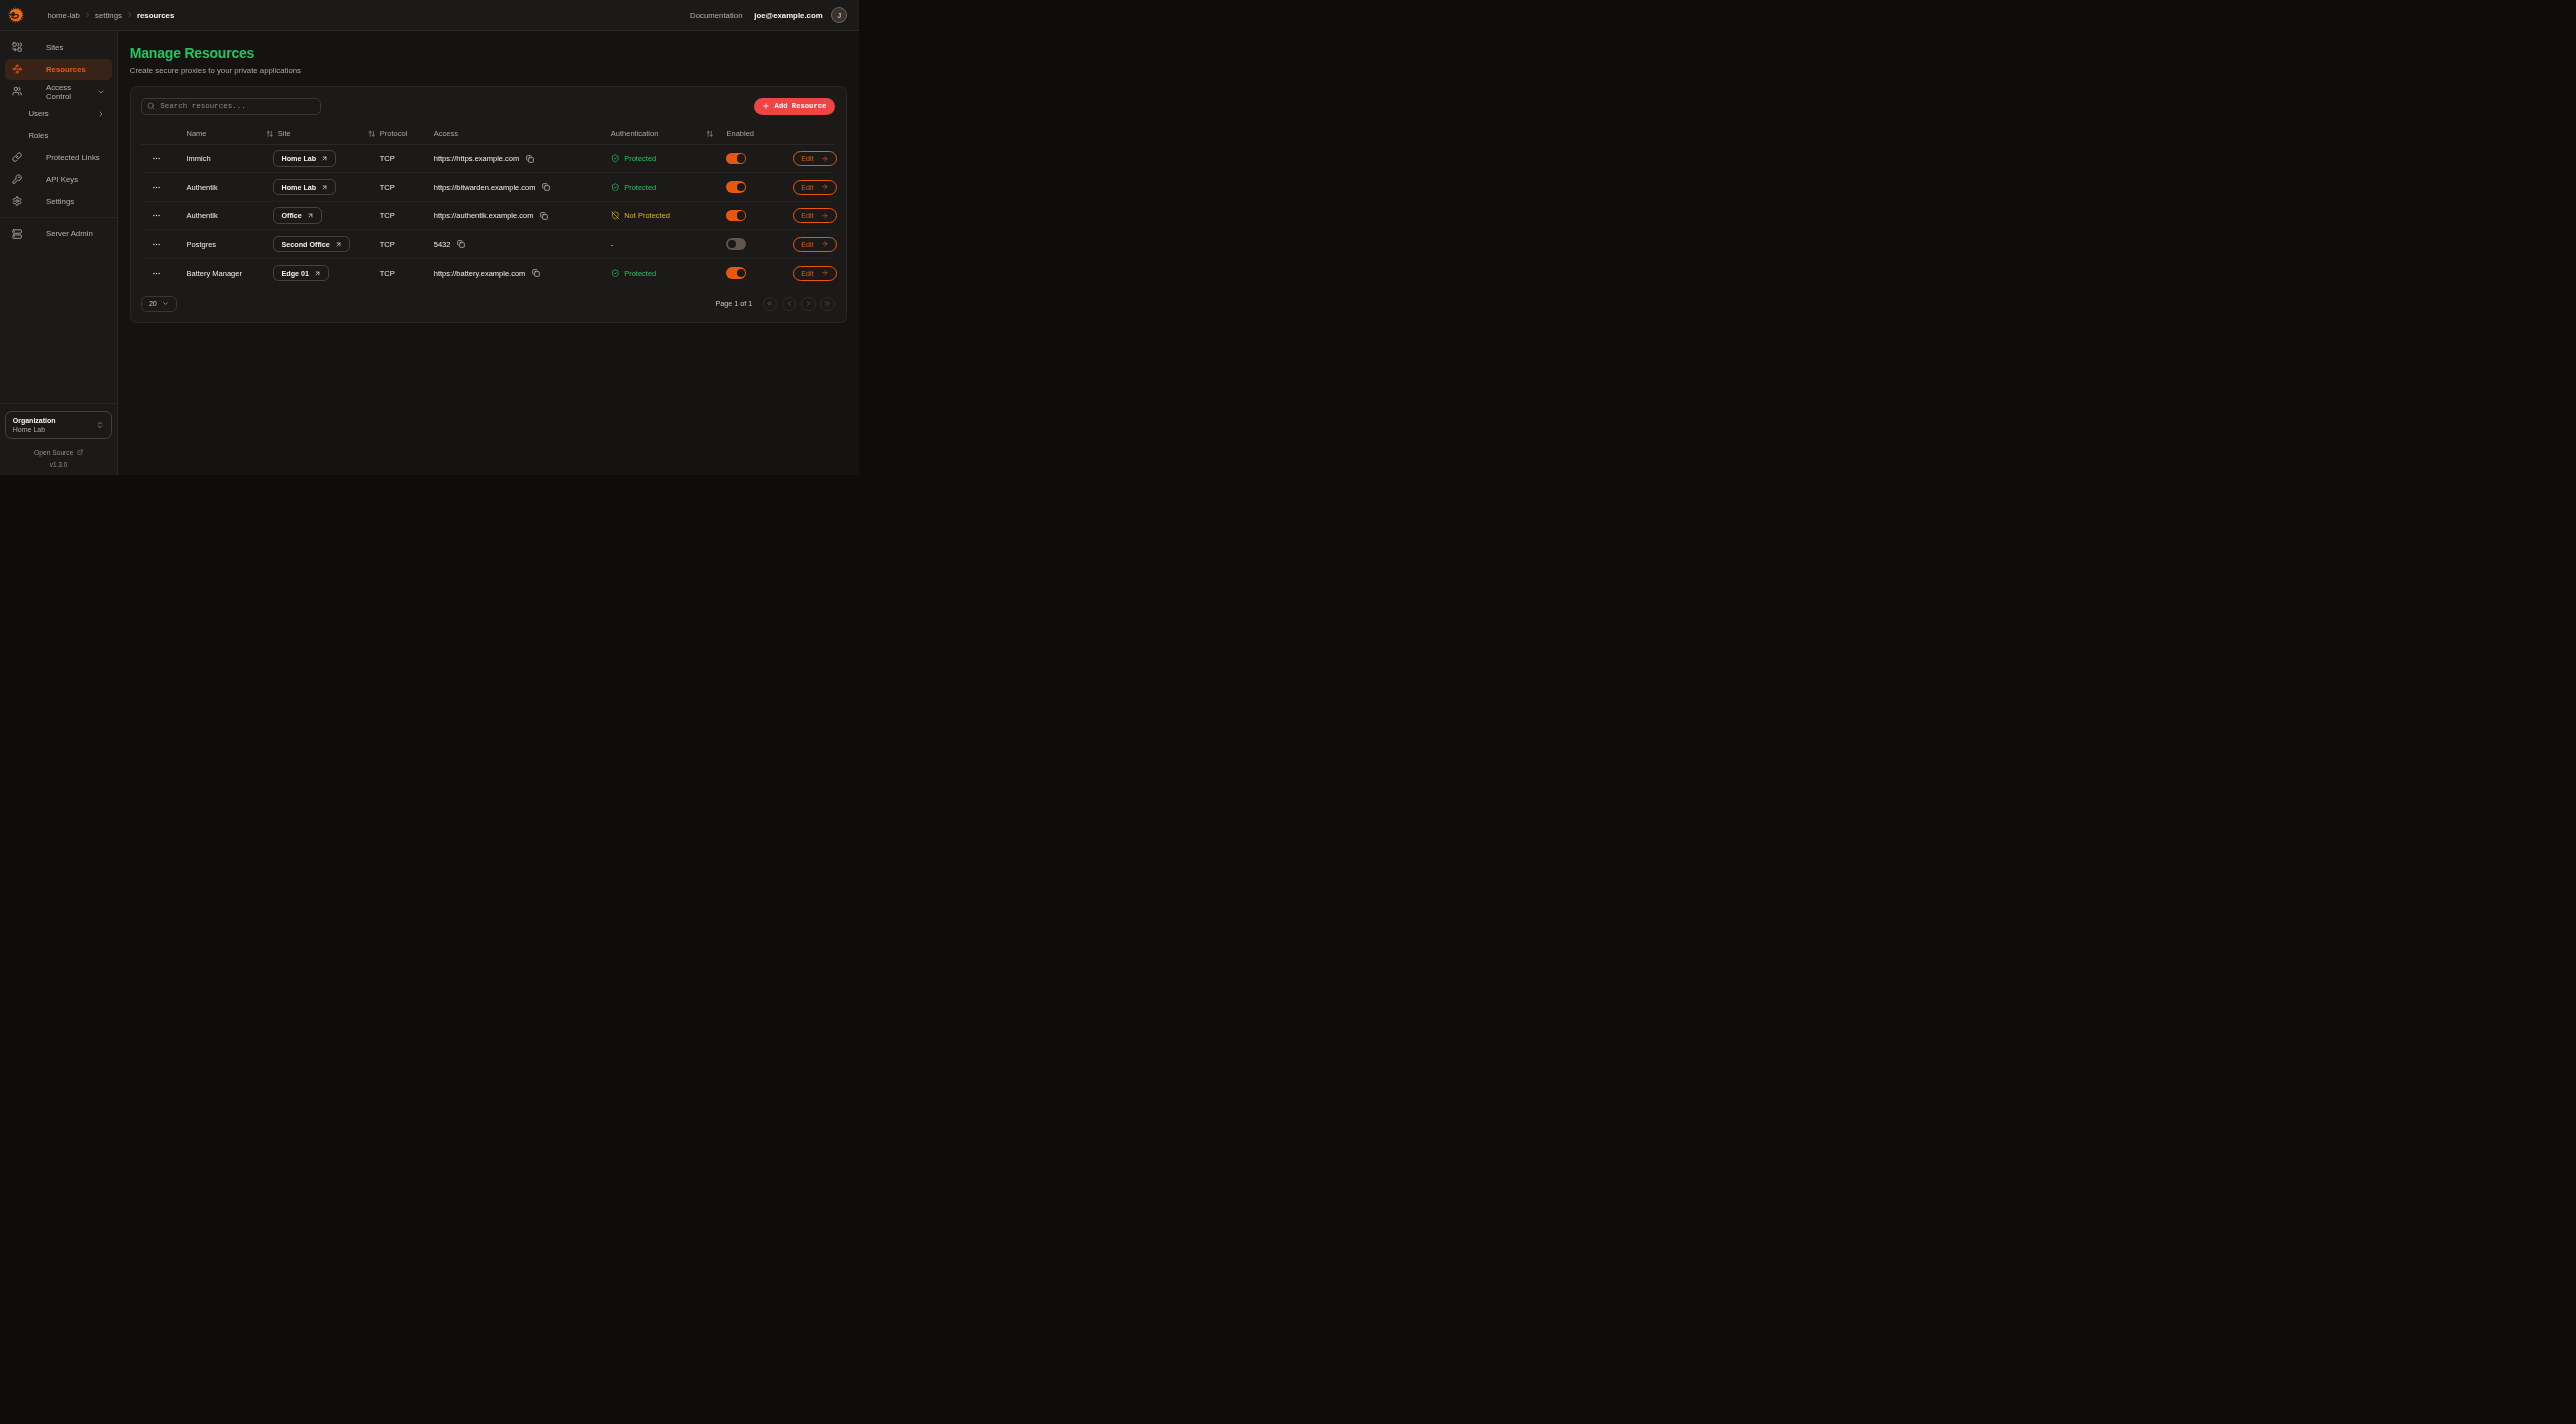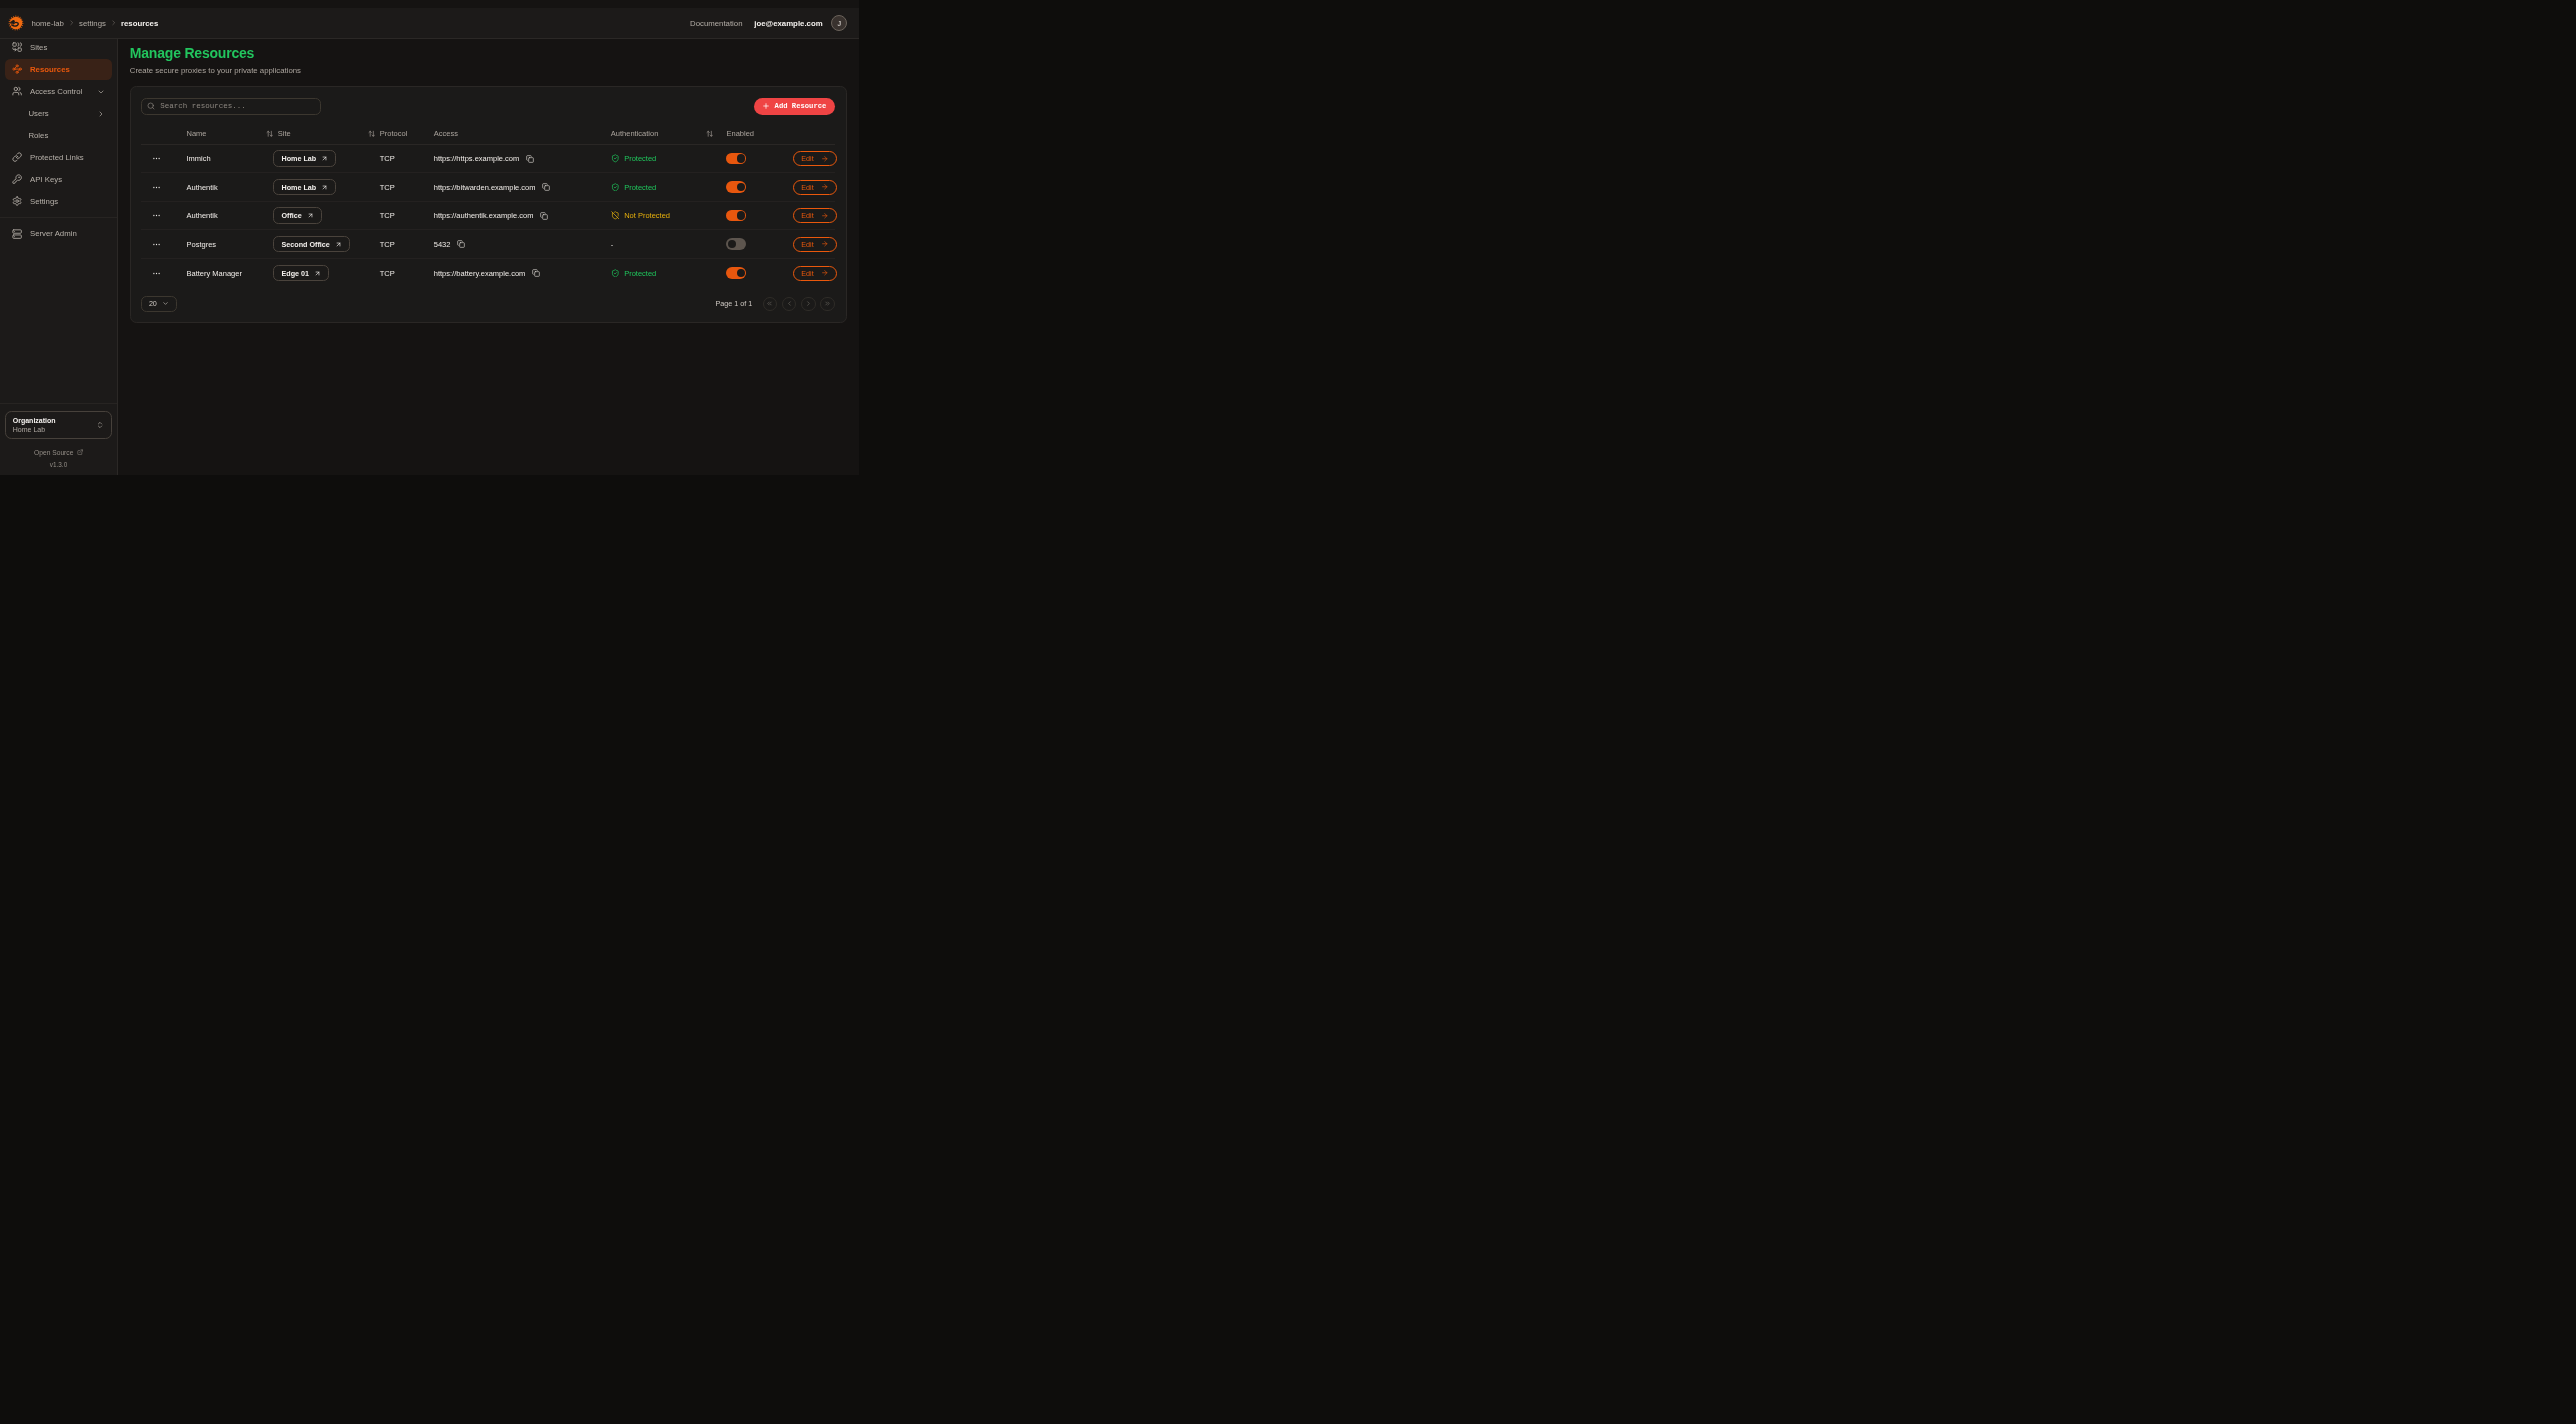--- a/index.html
+++ b/index.html
@@ -11,23 +11,23 @@
   }
   #app {
     position:relative; width:859px; height:475px;
     background:#151312; overflow:hidden;
   }
   svg { display:block; }
   button { font-family:inherit; background:none; border:none; color:inherit; cursor:pointer; }
 
   
   .topbar {
-    position:absolute; top:8px; left:0; right:0; height:31px;
+    position:absolute; top:0; left:0; right:0; height:31px;
     background:#1c1a19; border-bottom:0.5px solid #2b2826;
-    display:flex; align-items:center; padding:0 11.8px 0 7px; z-index:5;
+    display:flex; align-items:center; padding:0 11.8px 0 7px; z-index:5;gap:16px;
   }
   .logo { width:18px; height:18px; flex:0 0 auto; }
   .breadcrumb { display:flex; align-items:center; gap:3.8px; margin-left:6.4px; font-size:7.8px; }
   .crumb { color:#b3ada6; }
   .crumb.current { color:#f6f3f0; font-weight:700; }
   .crumb-sep { color:#6f6963; display:flex; }
   .topbar-right { margin-left:auto; display:flex; align-items:center; gap:11.8px; }
   .doc-link { color:#b3ada6; font-size:7.8px; }
   .user-email { color:#f6f3f0; font-size:7.8px; font-weight:700; }
   .avatar {
@@ -38,21 +38,21 @@
   }
 
   
   .sidebar {
     position:absolute; top:31px; left:0; bottom:0; width:118px;
     background:#1c1a19; border-right:0.5px solid #2b2826;
     padding:6.4px 5.4px 0 5.4px;
   }
   .nav-item {
     width:100%; height:20.4px; margin-bottom:1.6px;
-    display:flex; align-items:center; gap:8px;
+    display:flex; align-items:center; gap:24px;
     padding:0 6.4px; border-radius:5.4px;
     color:#b6b0a9; font-size:7.8px; text-align:left;
   }
   .nav-item .nav-ic { width:10.2px; height:10.2px; flex:0 0 auto; display:flex; }
   .nav-item .nav-label { flex:1; }
   .nav-item .nav-chev { color:#b6b0a9; display:flex; }
   .nav-item.active { background:rgba(234,88,12,0.14); color:#ea580c; font-weight:600; }
   .nav-item.sub { padding-left:23px; }
   .side-divider { border-top:0.5px solid #272422; margin:5.4px -5.4px 5.4px -5.4px; }
 

